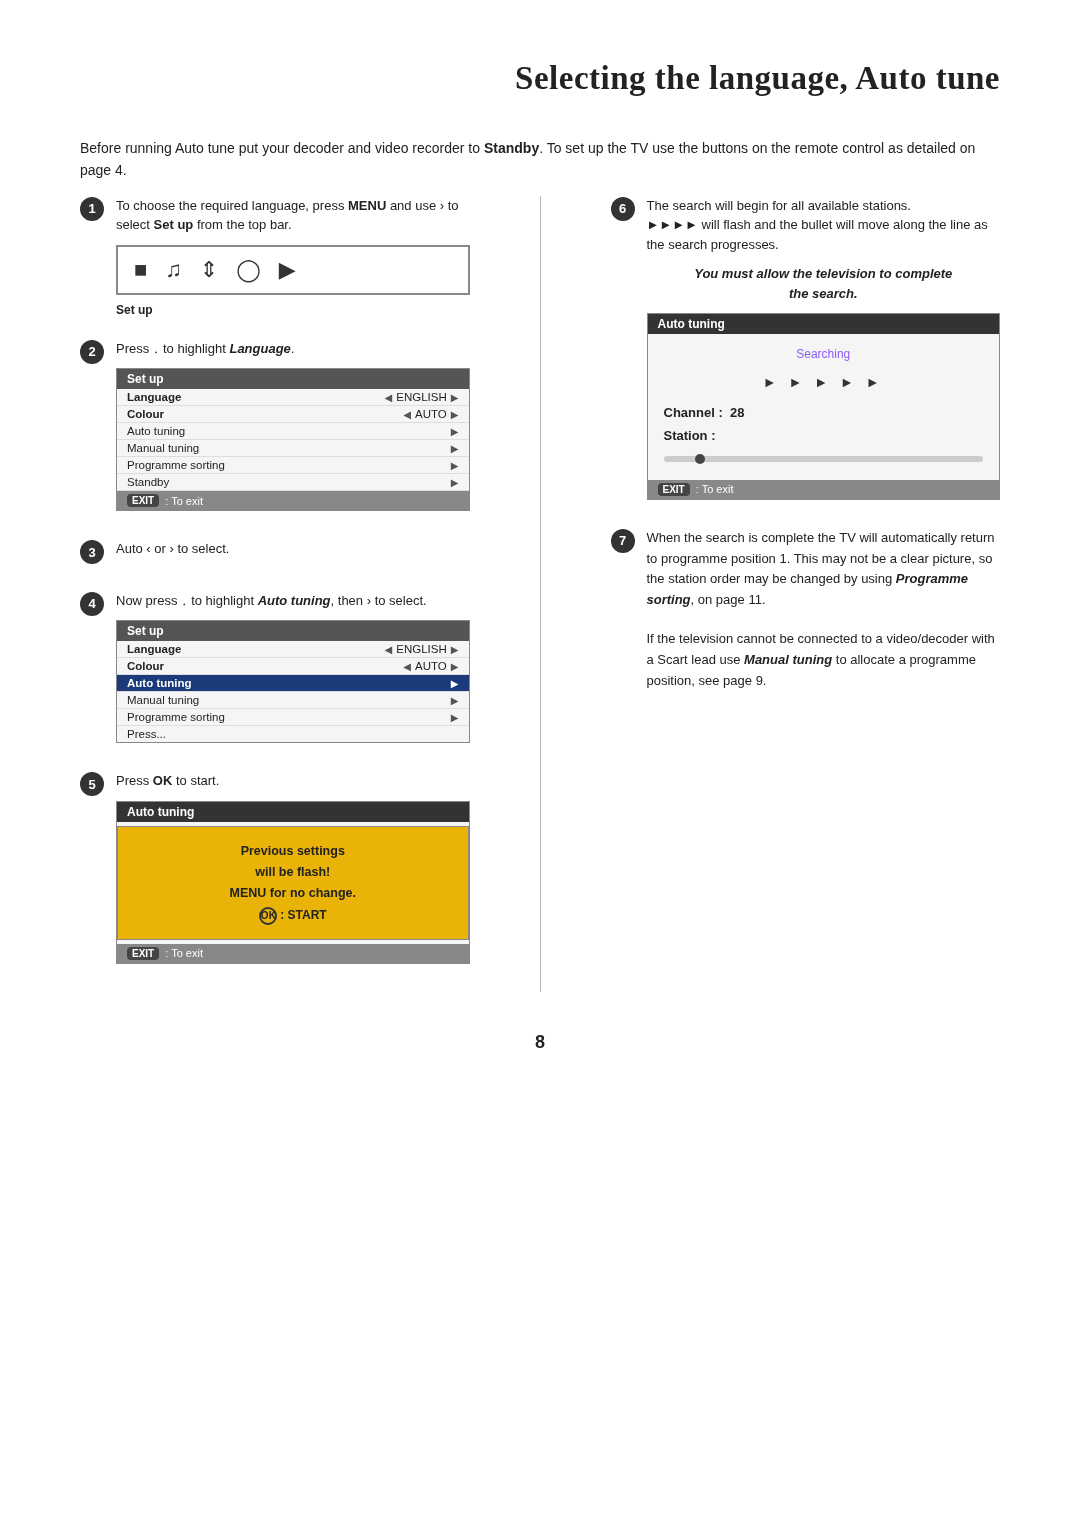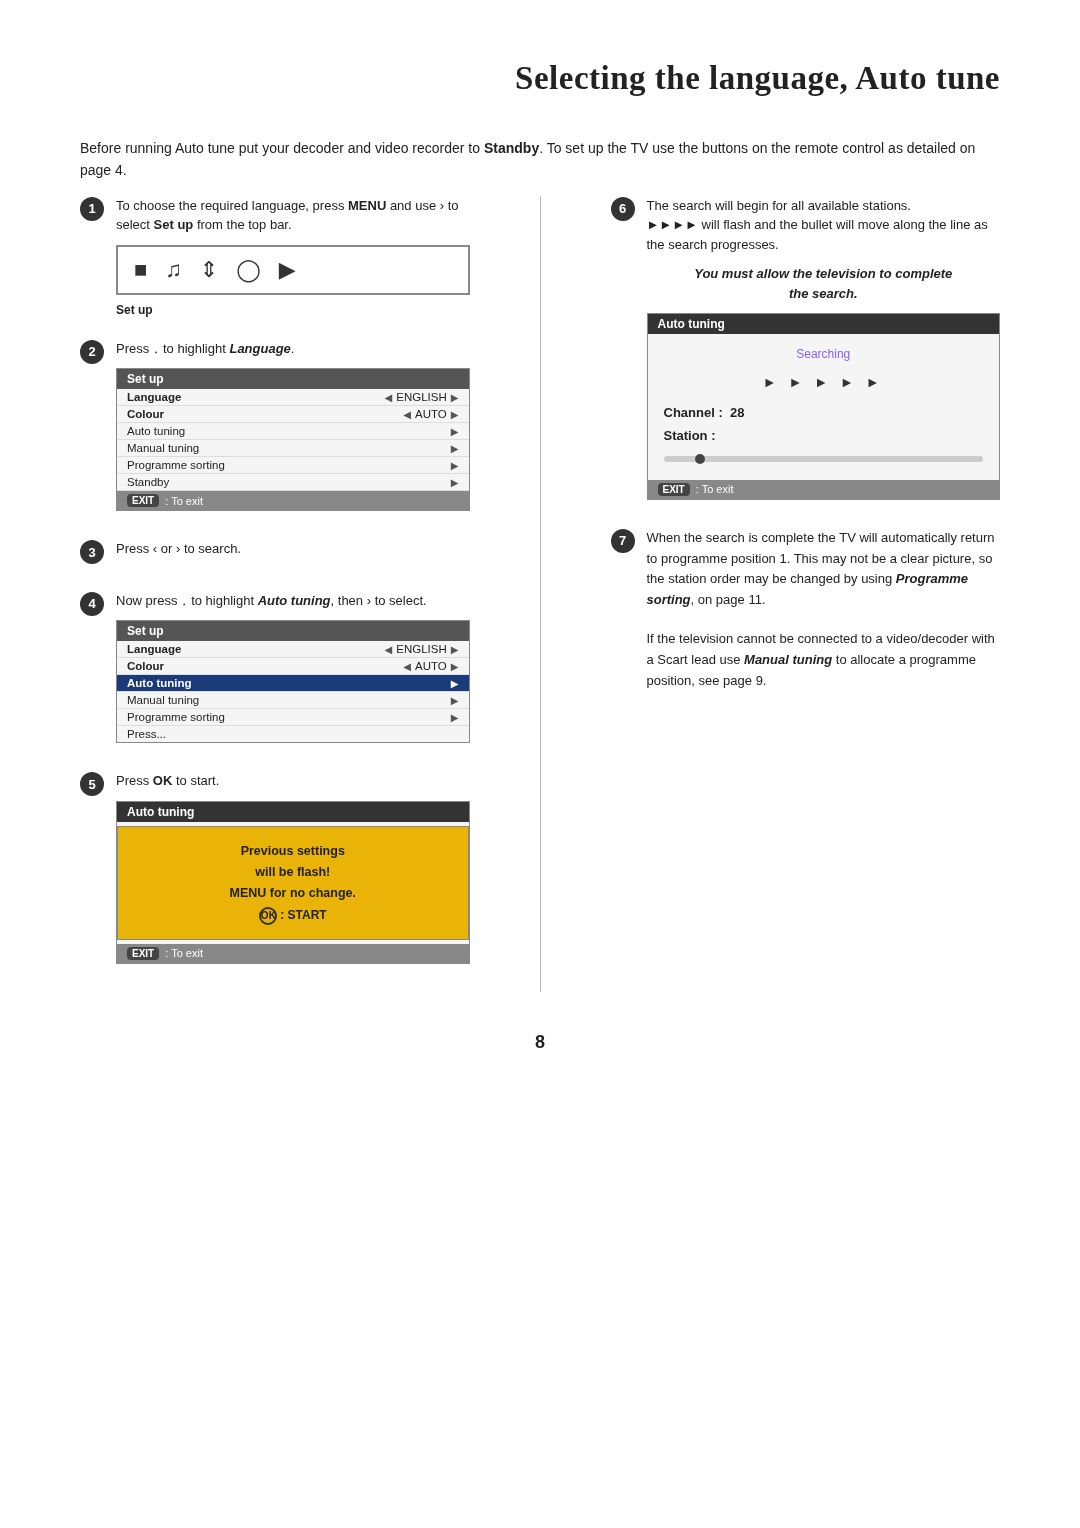--- a/index.html
+++ b/index.html
@@ -371,21 +371,21 @@
               <span class="exit-btn">EXIT</span>
               <span>: To exit</span>
             </div>
           </div>
         </div>
       </div>
 
       <div class="step-block">
         <div class="step-num">3</div>
         <div class="step-content">
-          <p class="step-text">Press ‹ or › to search.</p>
+          <p class="step-text">Auto ‹ or › to select.</p>
         </div>
       </div>
 
       <div class="step-block">
         <div class="step-num">4</div>
         <div class="step-content">
           <p class="step-text">
             Now press ․ to highlight <strong><em>Auto tuning</em></strong>, then › to select.
           </p>
 

